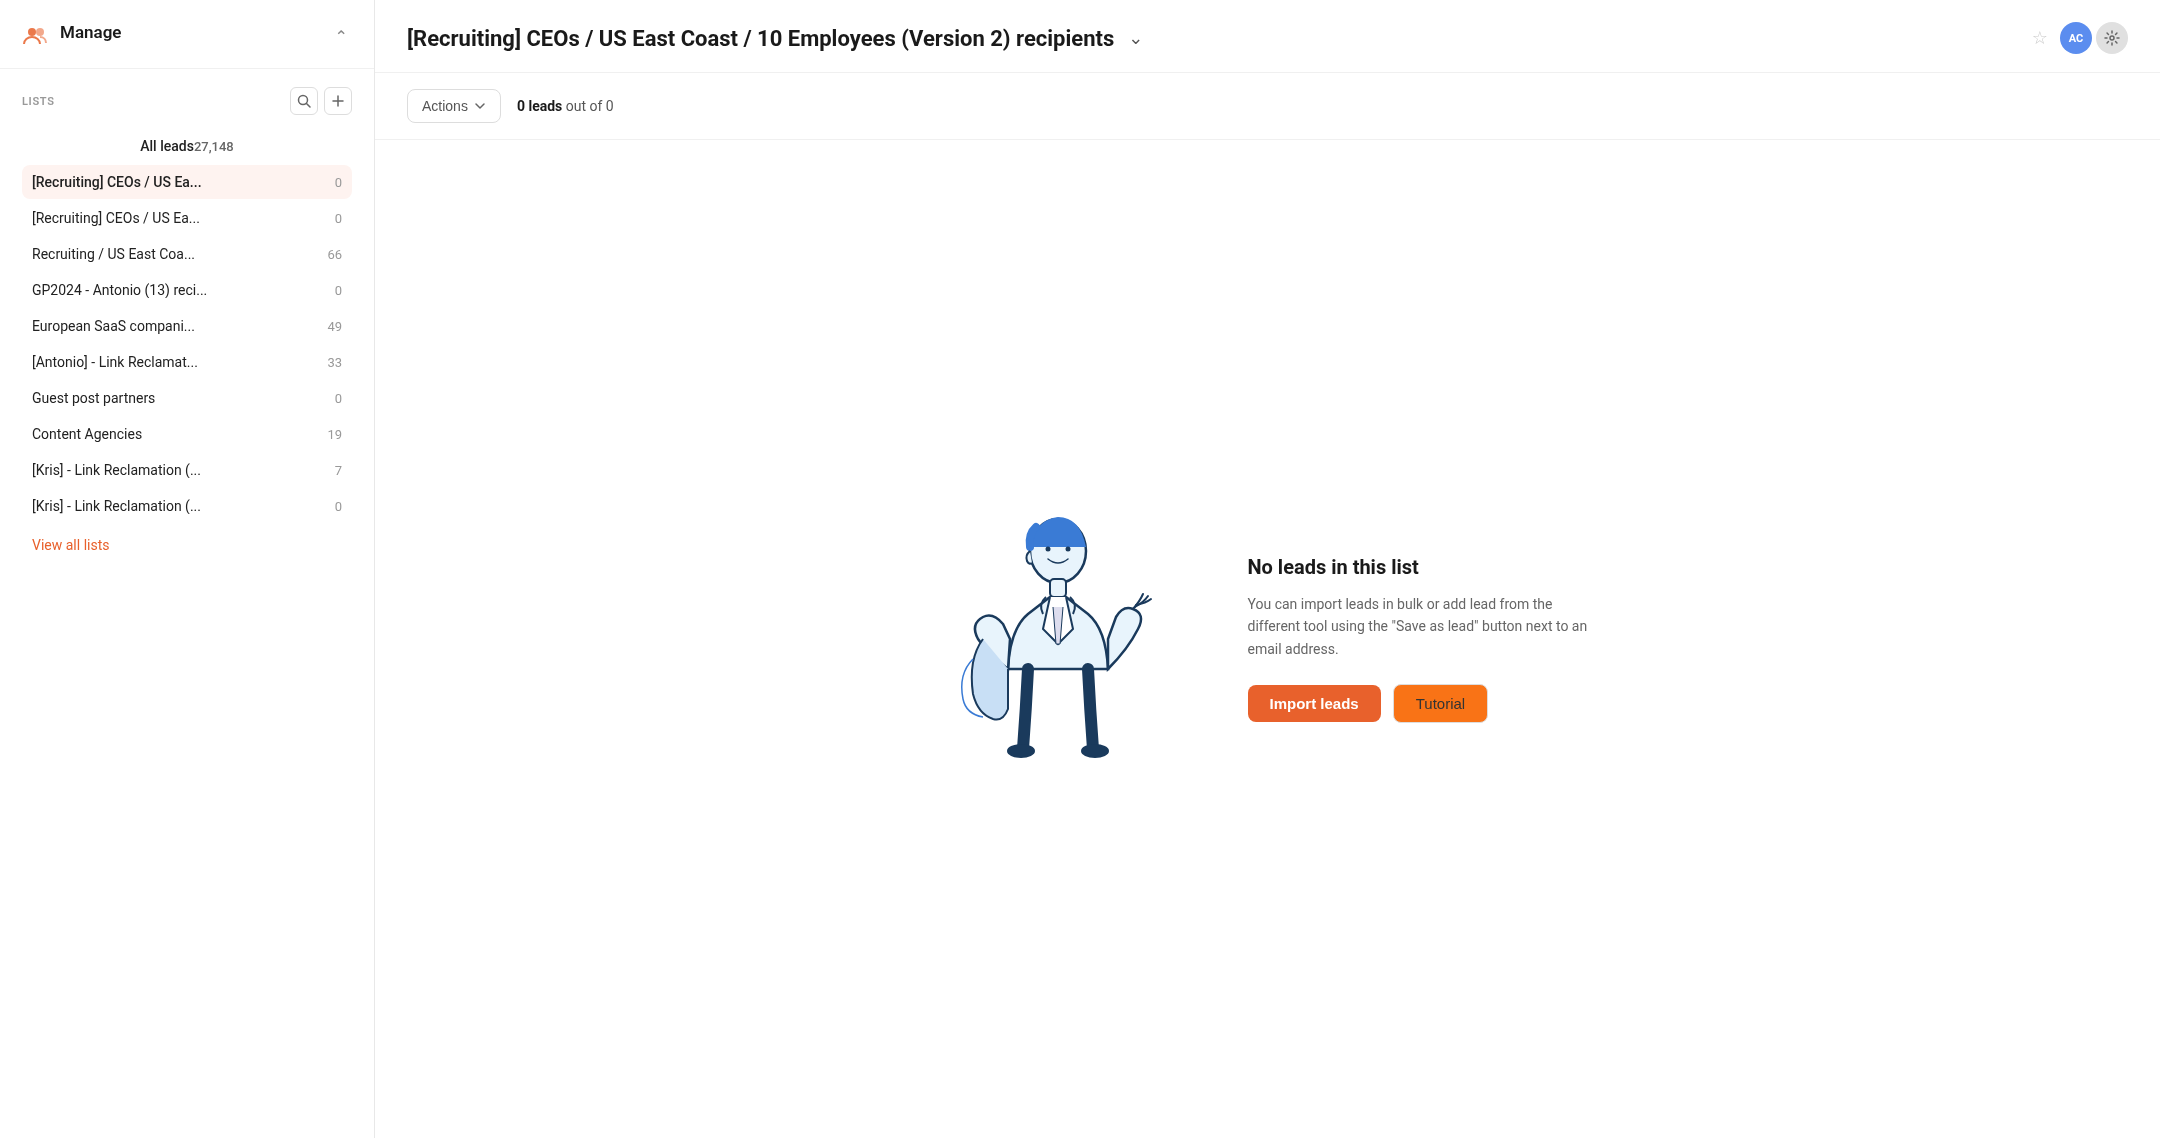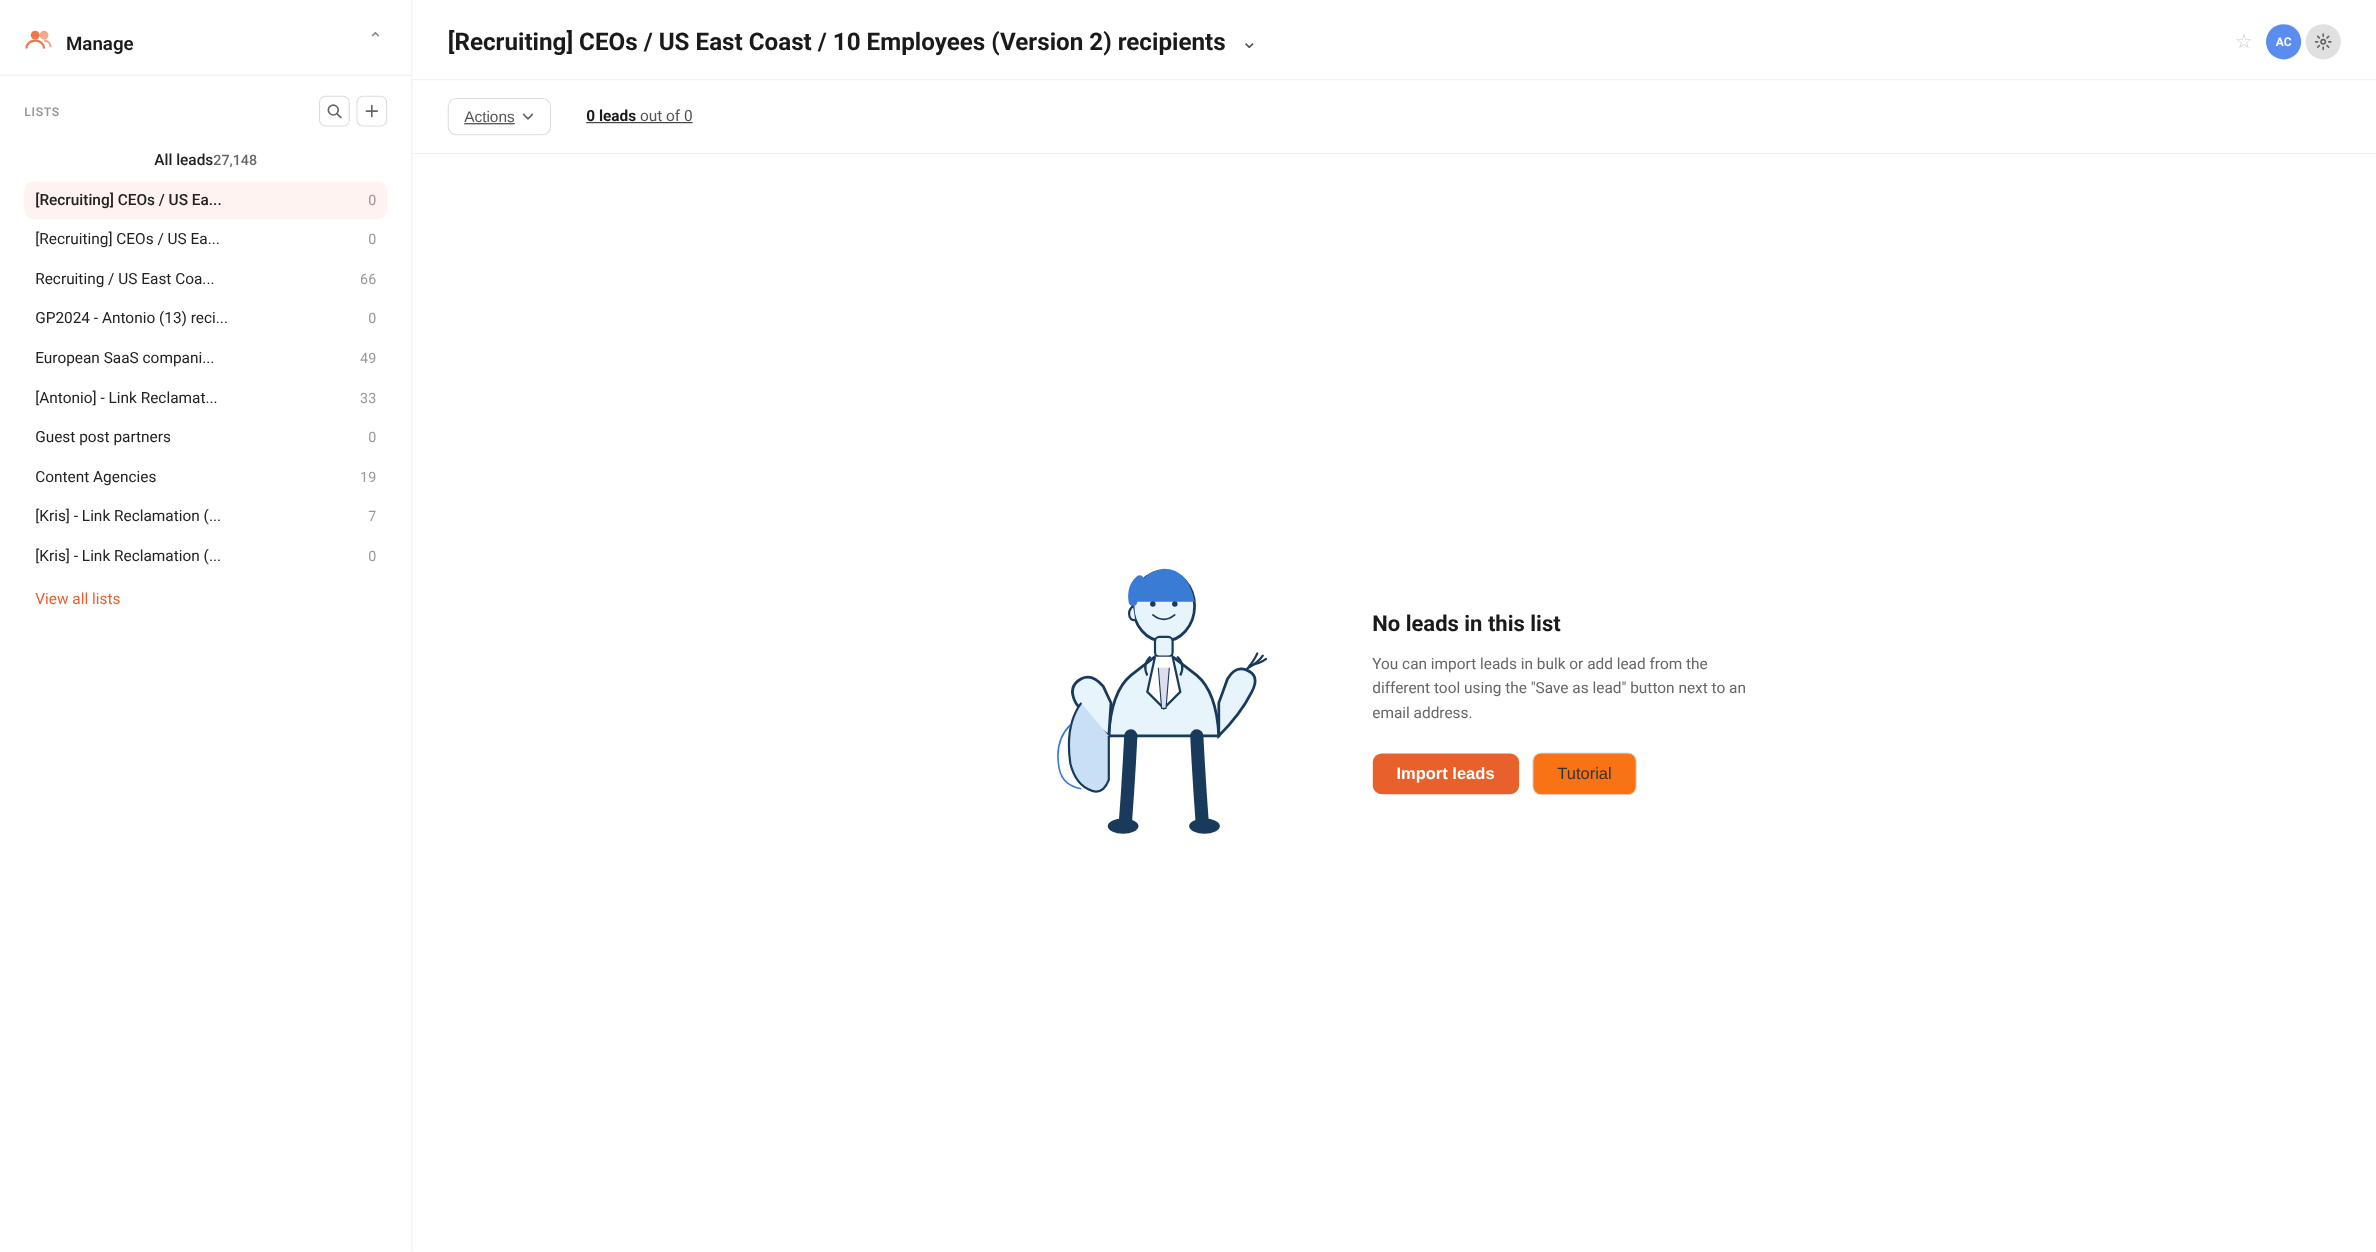--- a/index.html
+++ b/index.html
@@ -27,21 +27,21 @@
     .sidebar-header {
       display: flex;
       align-items: center;
       justify-content: space-between;
       padding: 22px 22px 18px 22px;
       border-bottom: 1px solid #f0f0f0;
     }
 
     .sidebar-header-left {
       display: flex;
-      align-items: flex-end;
+      align-items: flex-start;
       gap: 10px;
     }
 
     .manage-icon {
       width: 28px;
       height: 28px;
     }
 
     .sidebar-title {
       font-size: 17px;
@@ -238,23 +238,22 @@
       background: #e0e0e0;
       color: #555;
       font-size: 14px;
     }
 
     
     .toolbar {
       padding: 16px 32px;
       display: flex;
       align-items: center;
-      gap: 32px;
+      gap: 16px;
       border-bottom: 1px solid #f0f0f0;
-      text-decoration: underline;
     }
 
     .actions-btn {
       display: flex;
       align-items: center;
       gap: 6px;
       padding: 8px 14px;
       border: 1px solid #ddd;
       border-radius: 8px;
       background: #fff;

